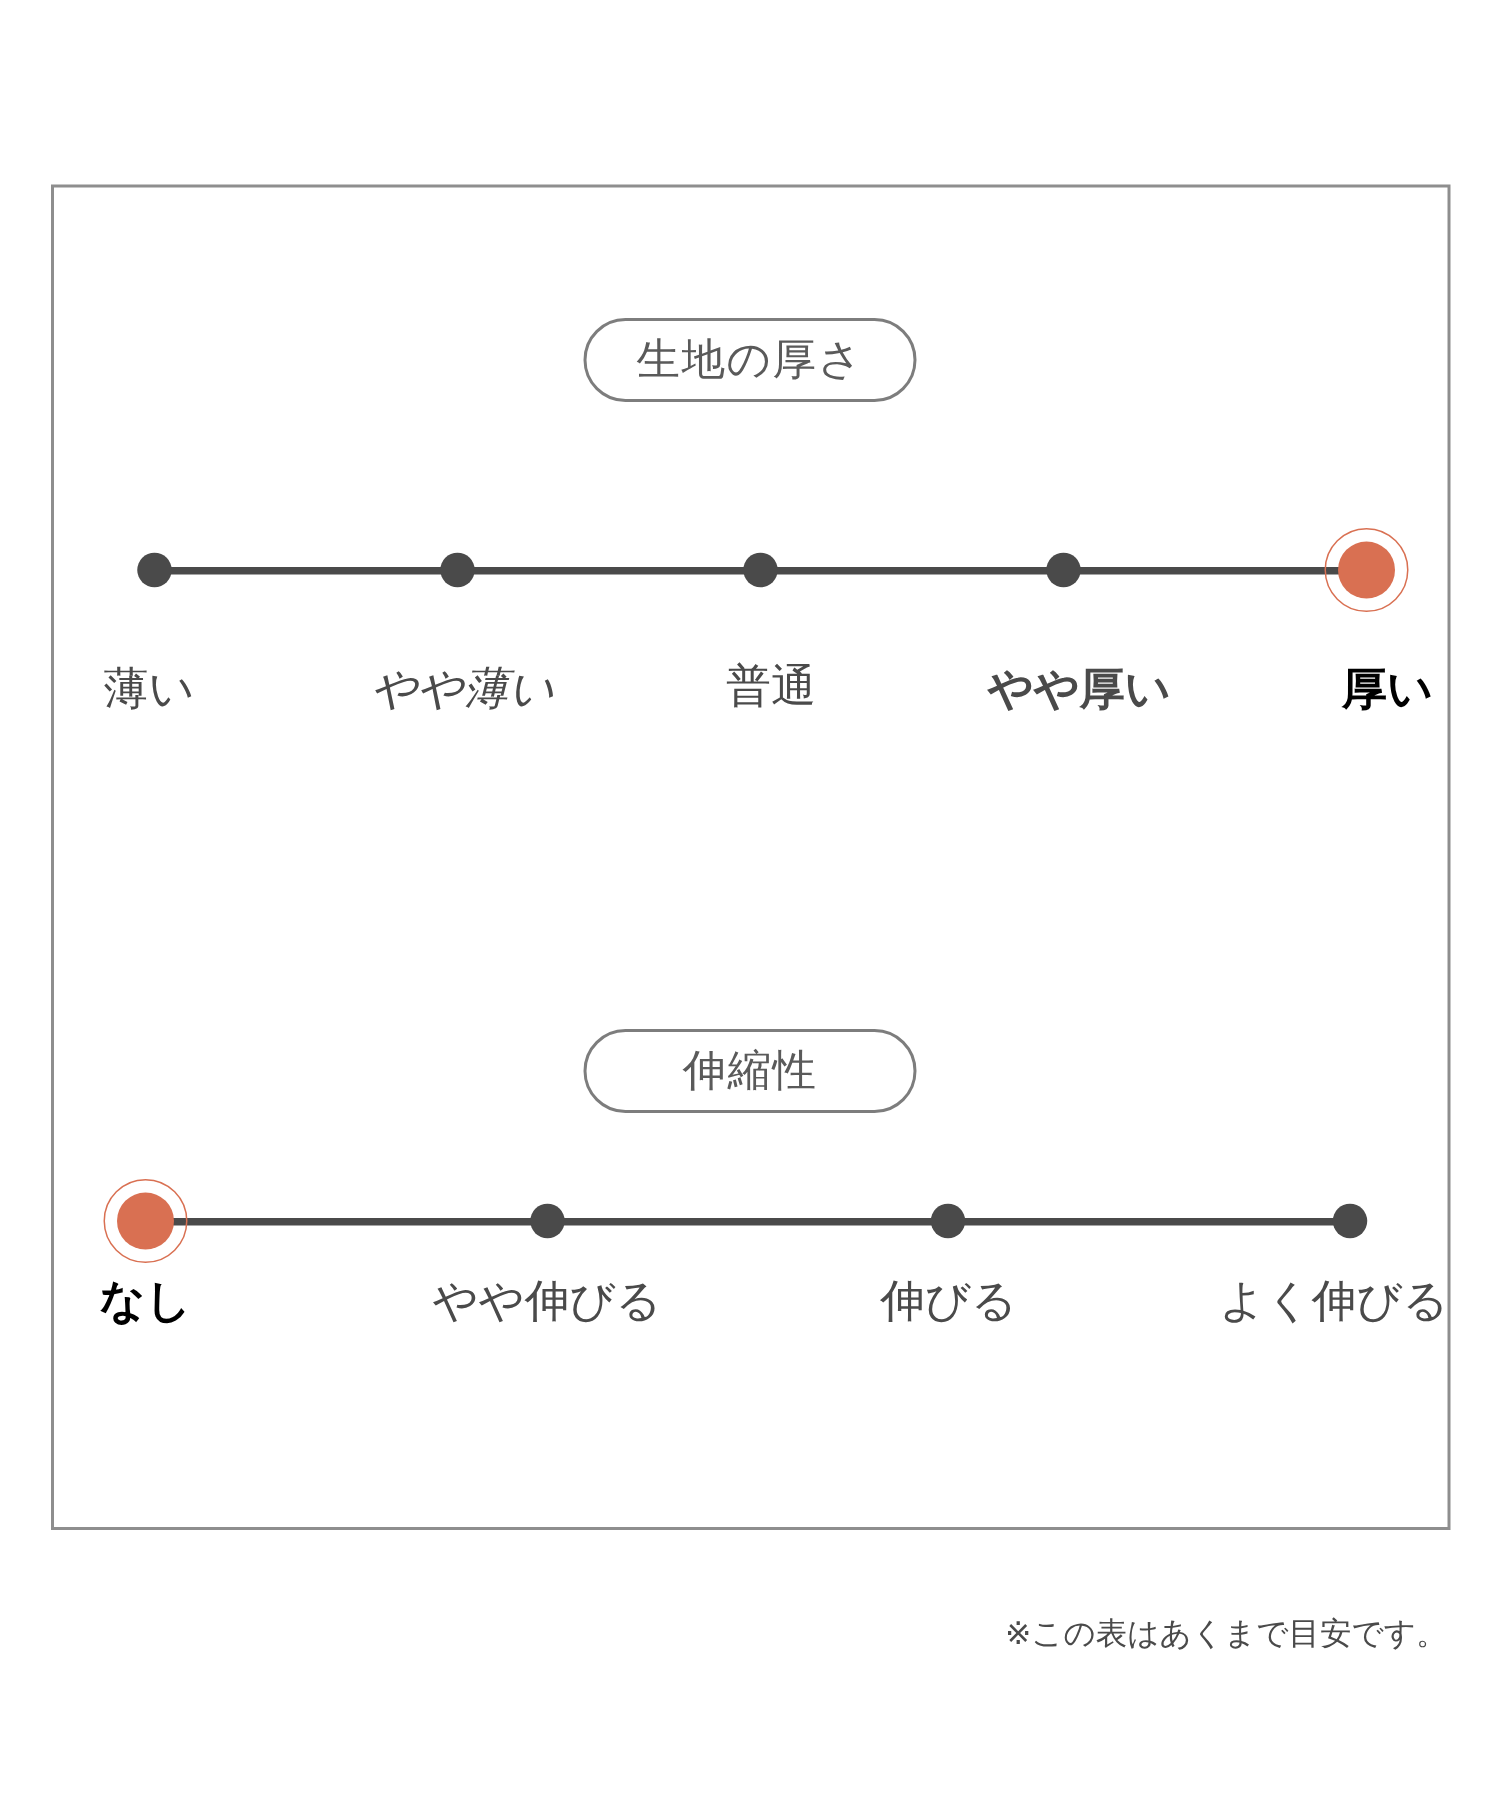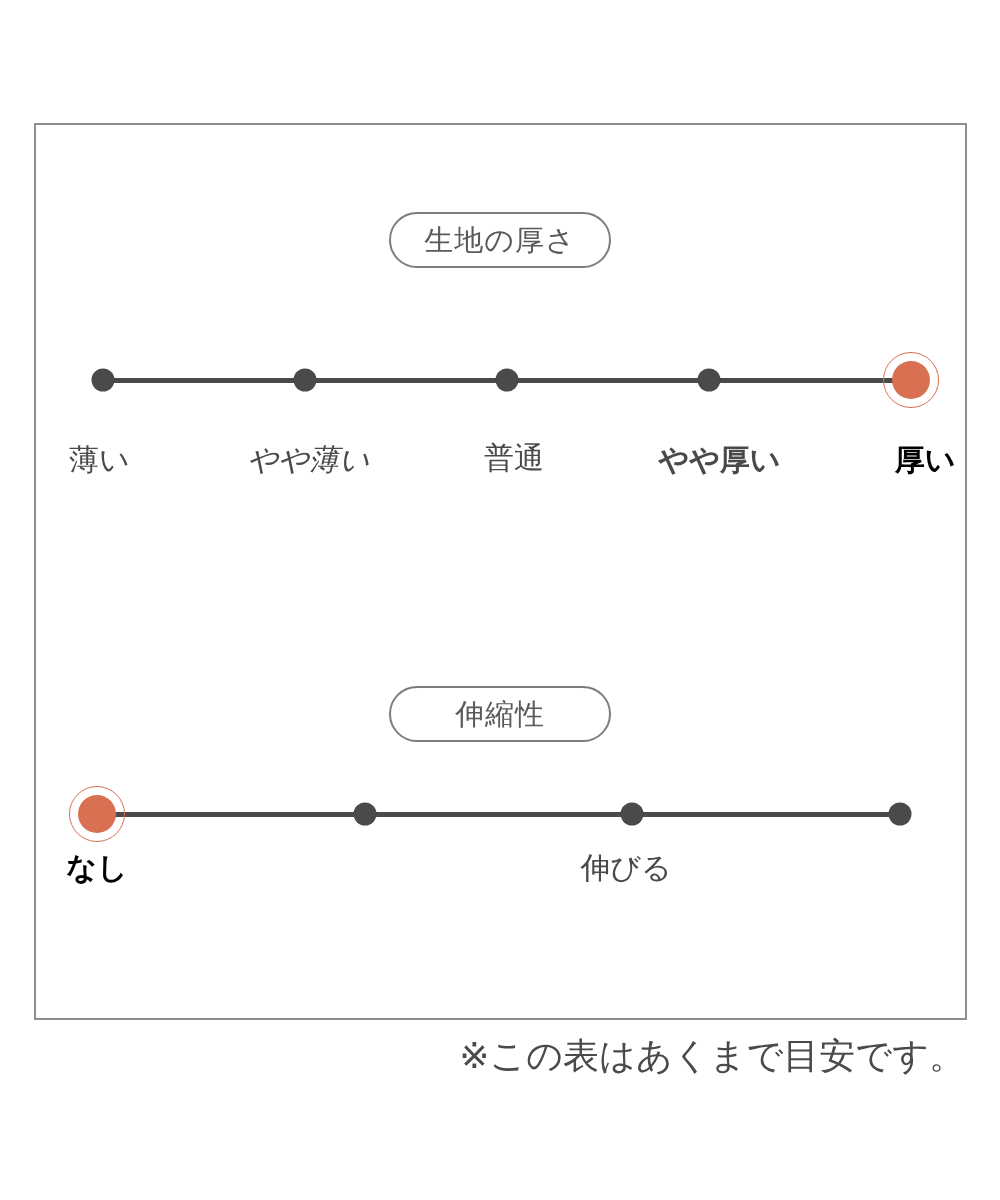--- a/index.html
+++ b/index.html
@@ -108,22 +108,22 @@
   
   #labels-1 .option-label:last-child { transform: translateX(-57%); }
   #labels-0 .option-label:first-child { transform: translateX(-56%); }
 
   .pill-0 { top: 212px; }
   .pill-1 { top: 648px; margin-top: 38px; }
 
   .footnote {
     position: absolute;
     right: 35px;
-    top: 1038px;
-    font-size: 36px;
+    top: 1072px;
+    font-size: 21px;
     line-height: 36px;
     color: var(--text, #4a4a4a);
     white-space: nowrap;
   }
 </style>
 </head>
 <body style="--accent: #d97052; --dot: #4a4a4a; --text: #4a4a4a; --title-text: #5a5a5a; --pill-border: #7d7d7d; --frame-border: #8e8e8e;">
 
 <div class="frame"></div>
 
@@ -150,17 +150,19 @@
   <div class="pill-title pill-1">伸縮性</div>
   <div class="track" id="track-1">
     <div class="line"></div>
   <div class="dot selected" style="left: 0%;"></div>
       <div class="dot" style="left: 33.3333%;"></div>
       <div class="dot" style="left: 66.6667%;"></div>
       <div class="dot" style="left: 100%;"></div>
     </div>
   <div class="labels" id="labels-1">
       <div class="option-label selected" style="left: 0%;">なし</div>
+      <div class="option-label" style="left: 33.3333%;">やや伸びる</div>
       <div class="option-label" style="left: 66.6667%;">伸びる</div>
+      <div class="option-label" style="left: 100%;">よく伸びる</div>
     </div>
 </section>
 
 <div class="footnote">※この表はあくまで目安です。</div>
 
 </body></html>

